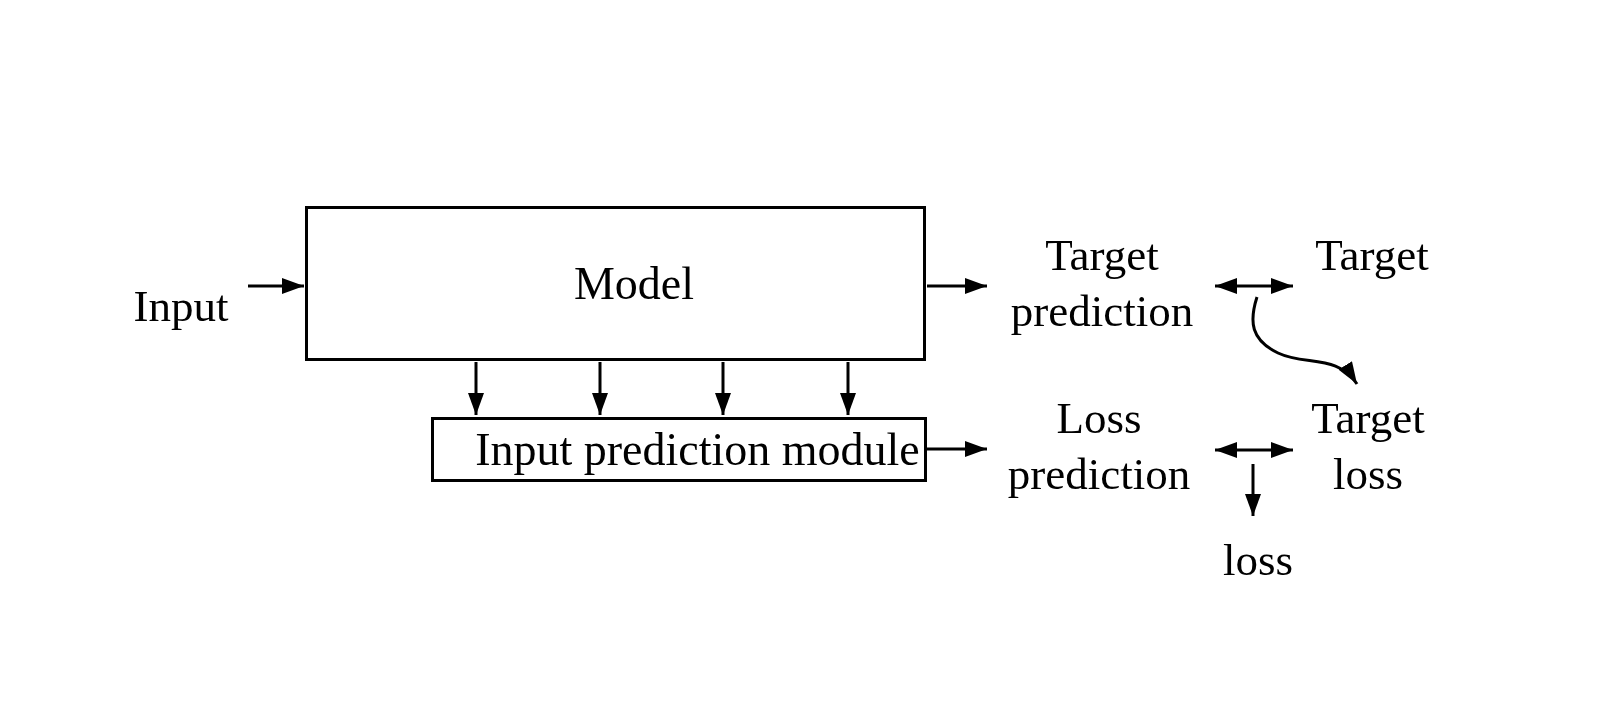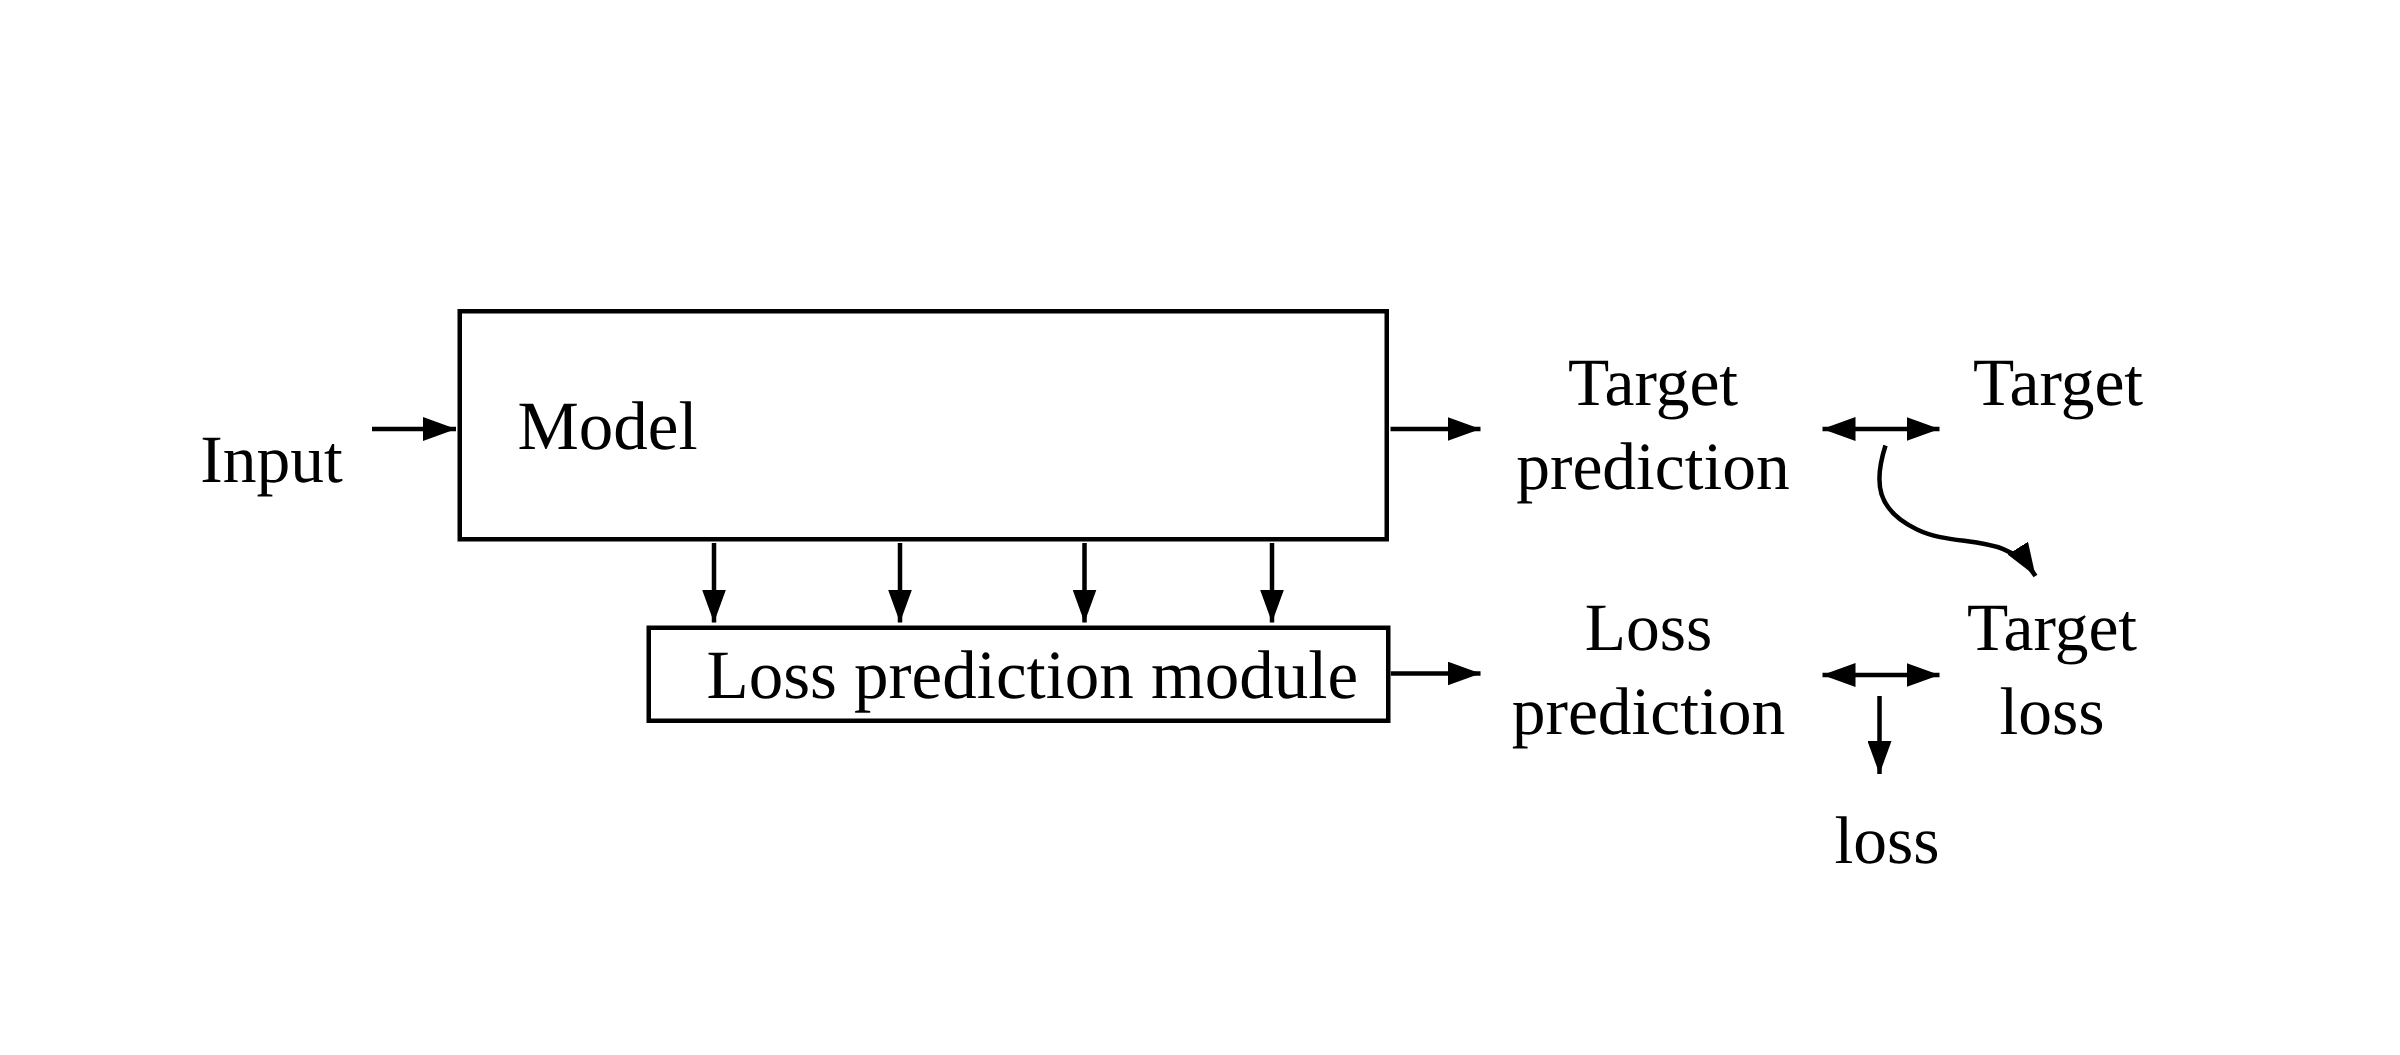--- a/index.html
+++ b/index.html
@@ -23,20 +23,21 @@
     width: 1600px;
     height: 703px;
   }
   .box {
     position: absolute;
     box-sizing: border-box;
     border: 3px solid #000000;
     background: #ffffff;
     display: flex;
     align-items: center;
+    justify-content: center;
     padding-left: 37px;
   }
   .model-box {
     left: 305px;
     top: 206px;
     width: 621px;
     height: 155px;
   }
   .module-box {
     left: 431px;
@@ -89,21 +90,21 @@
     </g>
   </svg>
 
   <div class="txt input-label">Input</div>
 
   <div class="box model-box">
     <span class="box-label">Model</span>
   </div>
 
   <div class="box module-box">
-    <span class="box-label">Loss prediction module</span>
+    <span class="box-label">Input prediction module</span>
   </div>
 
   <div class="txt target-pred">
     <div>Target</div>
     <div>prediction</div>
   </div>
 
   <div class="txt target-gt">
     <div>Target</div>
   </div>

